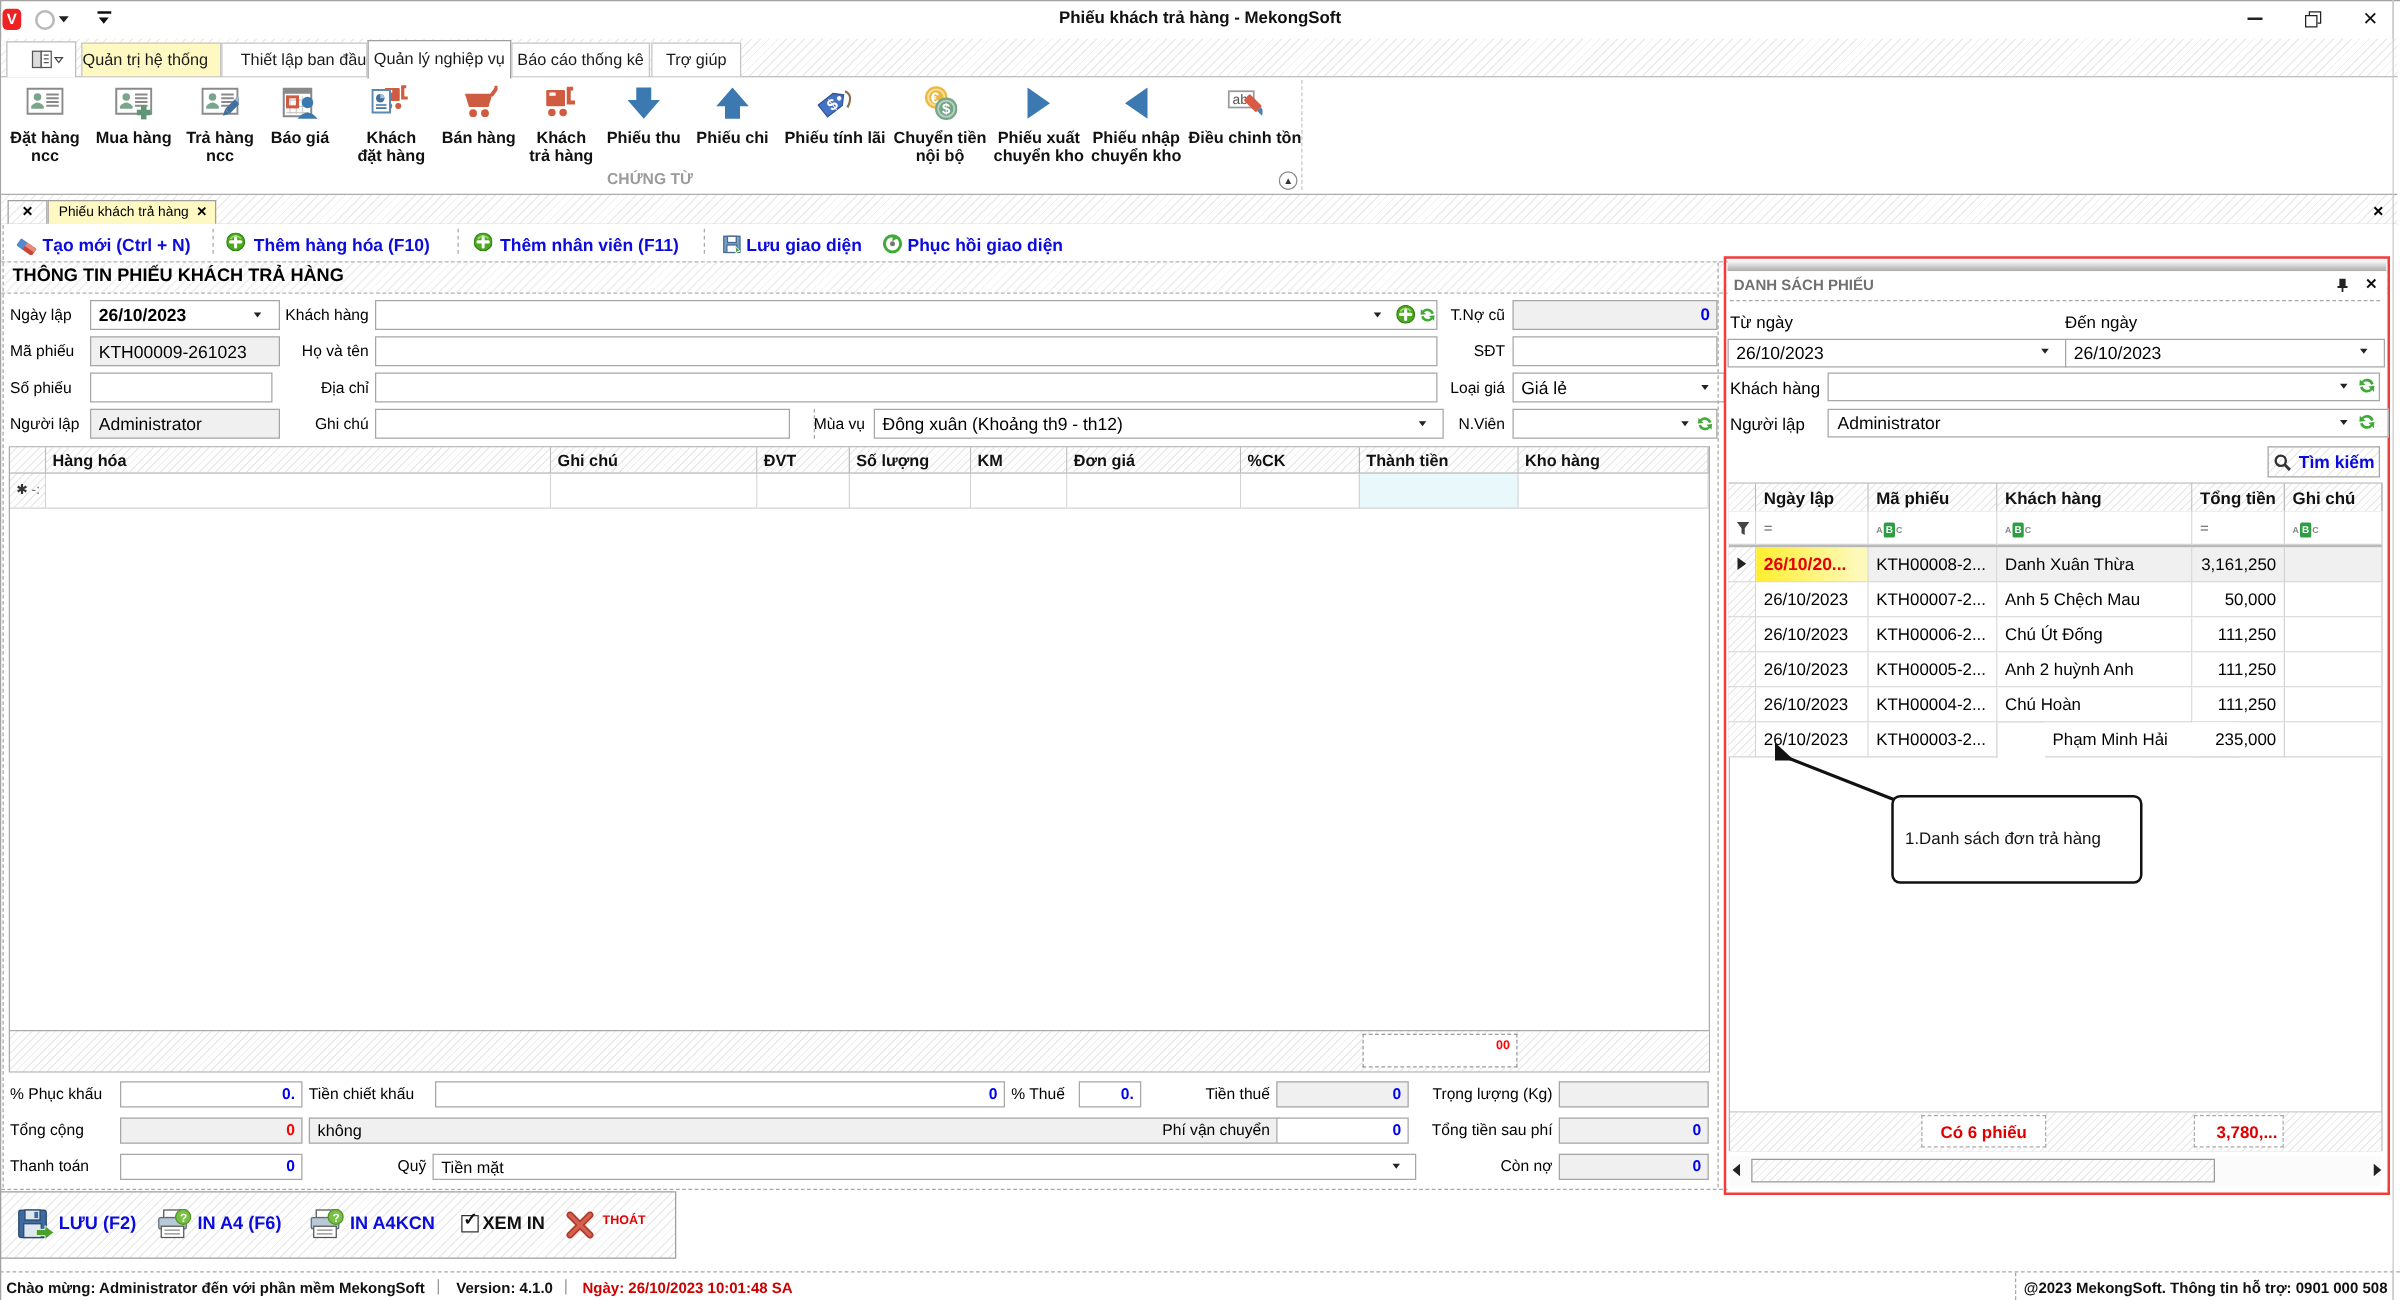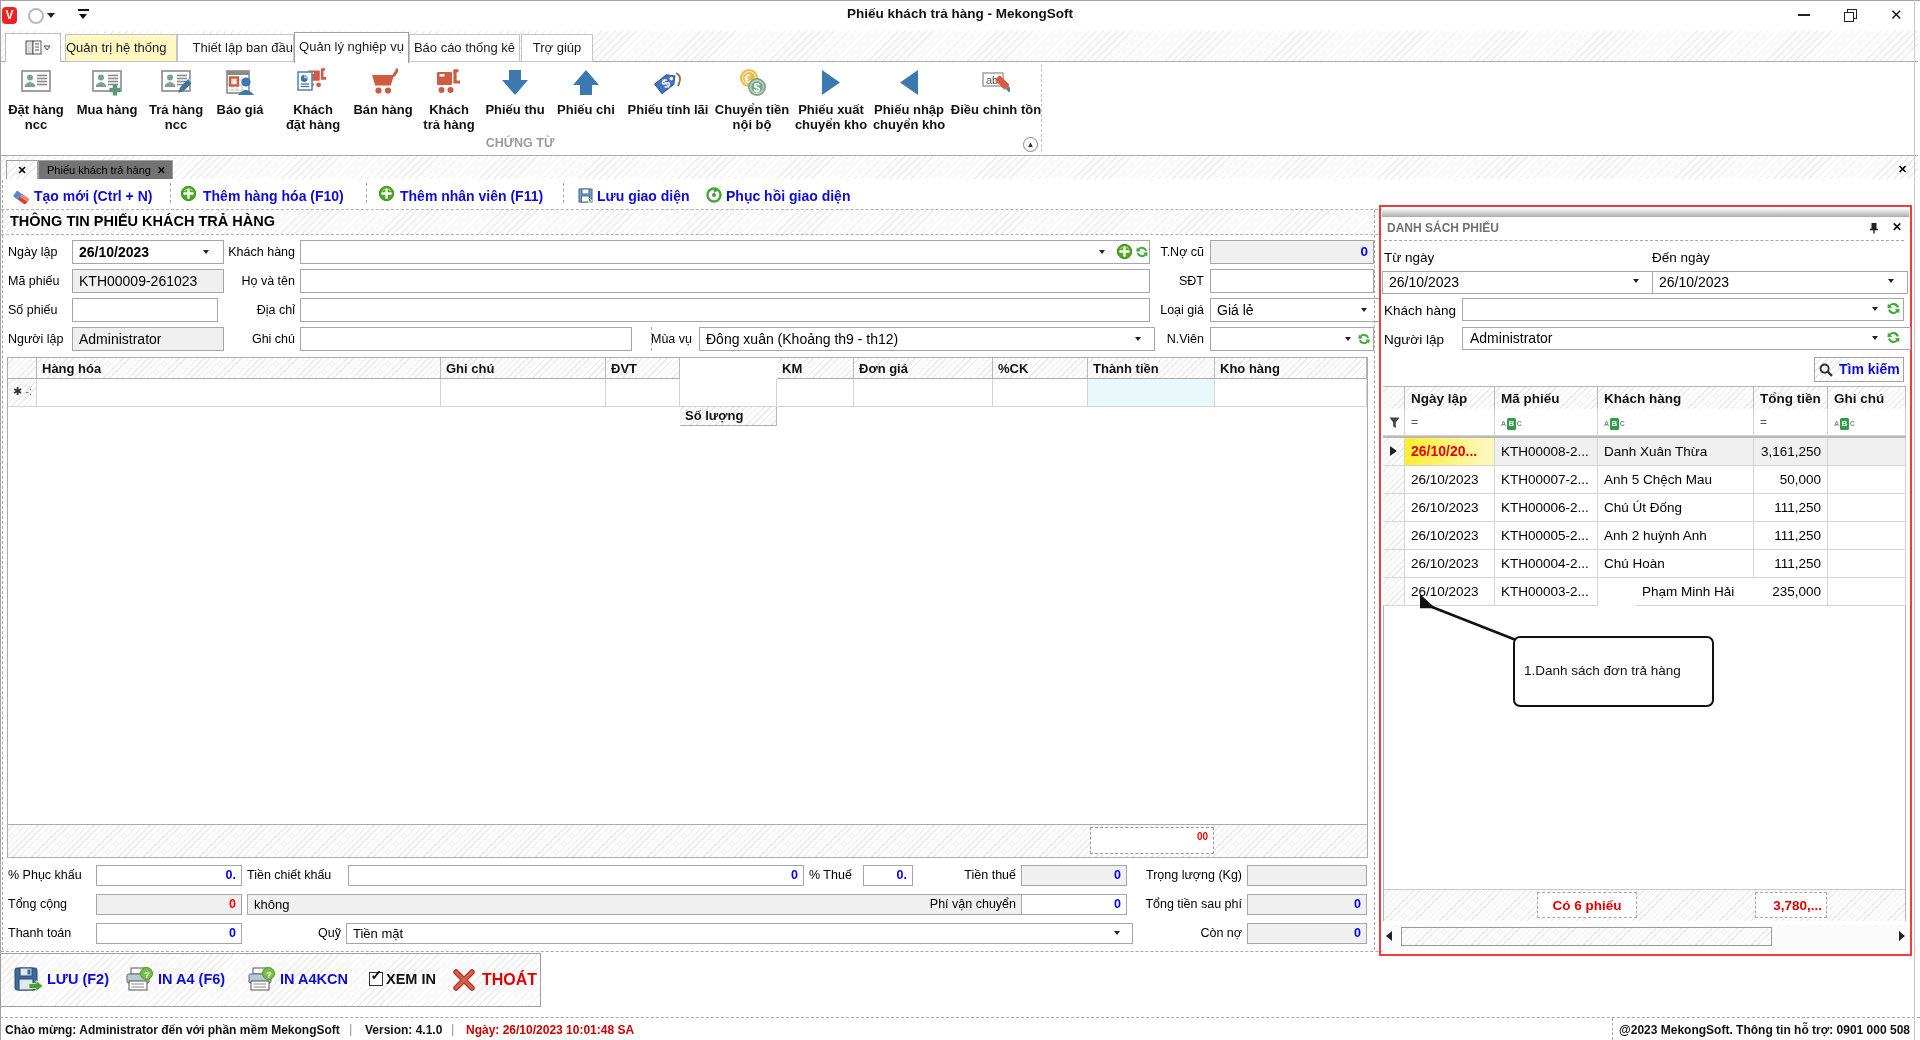--- a/index.html
+++ b/index.html
@@ -182,21 +182,21 @@
     <rect x="1" y="4" width="20" height="13" fill="#fff" stroke="#9a9a9a" stroke-width="1.4"></rect>
     <text x="4" y="14.5" font-size="11" fill="#555" font-family="Liberation Sans">ab</text>
     <g transform="rotate(-45 22 16)">
       <rect x="19" y="6" width="7" height="14" rx="1" fill="#d85c44"></rect>
       <rect x="20.5" y="20" width="4" height="5" fill="#4f7fb5"></rect>
     </g>
   </svg>
 <div class="ab" style="left:936px;top:103px;width:120px;text-align:center;font-size:13px;font-weight:bold;color:#111;line-height:14.5px;">Điều chinh tồn<br></div>
 <div class="ab hatch" style="left:1px;top:156px;width:1917px;height:23px;border-bottom:1px solid #a5a5a5;"></div>
 <div class="ab hatch" style="left:6px;top:160px;width:30px;height:18px;border:1px solid #9f9f9f;text-align:center;font-weight:bold;font-size:11px;line-height:18px;">✕</div>
-<div class="ab" style="left:38px;top:160px;width:135px;height:19px;background:#737373;border:1px solid #9f9f9f;border-bottom:none;z-index:2;font-size:11px;text-align:left;line-height:18px;padding-left:8px;box-sizing:border-box;white-space:nowrap;">Phiếu khách trả hàng<b style="margin-left:6px;font-size:10.5px;">✕</b></div>
+<div class="ab" style="left:38px;top:160px;width:135px;height:19px;background:#fef9c3;border:1px solid #9f9f9f;border-bottom:none;z-index:2;font-size:11px;text-align:left;line-height:18px;padding-left:8px;box-sizing:border-box;white-space:nowrap;">Phiếu khách trả hàng<b style="margin-left:6px;font-size:10.5px;">✕</b></div>
 <div class="ab" style="left:1898px;top:163px;font-size:11px;font-weight:bold;">✕</div>
 <div class="ab" style="left:1px;top:179px;width:1917px;height:28px;background:#fff;"></div>
 <svg class="ab" style="left:13px;top:189px;" width="17" height="15" viewBox="0 0 17 15">
     <g transform="rotate(35 8 8)">
       <rect x="1" y="5" width="7" height="7" rx="1" fill="#5588cc"></rect>
       <rect x="7" y="5" width="9" height="7" rx="1" fill="#cc4433"></rect>
       <rect x="7" y="5" width="9" height="3.5" fill="#e8897c"></rect>
     </g>
   </svg>
 <div class="ab blue" style="left:34px;top:188px;font-size:14px;">Tạo mới (Ctrl + N)</div>
@@ -278,21 +278,21 @@
 <div class="arr" style="left:1345px;top:337px;border-top-width:4.5px;border-left-width:3.8px;border-right-width:3.8px;"></div>
 <svg class="ab" style="left:1357px;top:332px;" width="14" height="14" viewBox="0 0 16 16">
     <path d="M13.8 6.6 A6 6 0 0 0 3.4 4.2 L2 2.6 L1.6 7.8 L6.8 7.2 L4.9 5.6 A4 4 0 0 1 11.6 7.2 z" fill="#3faa35"></path>
     <path d="M2.2 9.4 A6 6 0 0 0 12.6 11.8 L14 13.4 L14.4 8.2 L9.2 8.8 L11.1 10.4 A4 4 0 0 1 4.4 8.8 z" fill="#3faa35"></path>
   </svg>
 <div class="ab" style="left:7px;top:357px;width:1361px;height:501px;border:1px solid #ababab;background:#fff;box-sizing:border-box;"></div>
 <div class="ghead hatch2" style="left:8px;top:358px;width:29px;height:21px;line-height:21px;padding-left:5px;"></div>
 <div class="ghead hatch2" style="left:37px;top:358px;width:404px;height:21px;line-height:21px;padding-left:5px;">Hàng hóa</div>
 <div class="ghead hatch2" style="left:441px;top:358px;width:165px;height:21px;line-height:21px;padding-left:5px;">Ghi chú</div>
 <div class="ghead hatch2" style="left:606px;top:358px;width:74px;height:21px;line-height:21px;padding-left:5px;">ĐVT</div>
-<div class="ghead hatch2" style="left:680px;top:358px;width:97px;height:21px;line-height:21px;padding-left:5px;margin-top:47px;">Số lượng</div>
+<div class="ghead hatch2" style="left:680px;top:358px;width:97px;height:21px;line-height:21px;padding-left:5px;">Số lượng</div>
 <div class="ghead hatch2" style="left:777px;top:358px;width:77px;height:21px;line-height:21px;padding-left:5px;">KM</div>
 <div class="ghead hatch2" style="left:854px;top:358px;width:139px;height:21px;line-height:21px;padding-left:5px;">Đơn giá</div>
 <div class="ghead hatch2" style="left:993px;top:358px;width:95px;height:21px;line-height:21px;padding-left:5px;">%CK</div>
 <div class="ghead hatch2" style="left:1088px;top:358px;width:127px;height:21px;line-height:21px;padding-left:5px;">Thành tiền</div>
 <div class="ghead hatch2" style="left:1215px;top:358px;width:152px;height:21px;line-height:21px;padding-left:5px;">Kho hàng</div>
 <div class="gcell hatch2" style="left:8px;top:379px;width:29px;height:28px;"></div>
 <div class="gcell" style="left:37px;top:379px;width:404px;height:28px;background:#fff;"></div>
 <div class="gcell" style="left:441px;top:379px;width:165px;height:28px;background:#fff;"></div>
 <div class="gcell" style="left:606px;top:379px;width:74px;height:28px;background:#fff;"></div>
 <div class="gcell" style="left:680px;top:379px;width:97px;height:28px;background:#fff;"></div>
@@ -383,21 +383,21 @@
 <div class="ab" style="left:370.5px;top:967px;font-size:14px;font-weight:bold;color:#111;">✓</div>
 <div class="ab" style="left:386px;top:971px;font-size:14.5px;font-weight:bold;color:#111;">XEM IN</div>
 <svg class="ab" style="left:452px;top:969px;" width="24" height="22" viewBox="0 0 24 22">
     <g stroke="#b03a2a" stroke-width="5.5" stroke-linecap="round">
       <path d="M4 3 L20 19 M20 3 L4 19"></path>
     </g>
     <g stroke="#d4604e" stroke-width="3" stroke-linecap="round">
       <path d="M4 3 L20 19 M20 3 L4 19"></path>
     </g>
   </svg>
-<div class="ab" style="left:482px;top:971px;font-size:16px;font-weight:bold;color:#e00000;">THOÁT</div>
+<div class="ab" style="left:482px;top:971px;font-size:10px;font-weight:bold;color:#e00000;">THOÁT</div>
 <div class="dash-h" style="left:0px;top:1017px;width:1920px;"></div>
 <div class="ab" style="left:5px;top:1023px;font-size:12px;font-weight:bold;color:#111;">Chào mừng: Administrator đến với phần mềm MekongSoft</div>
 <div class="ab" style="left:349px;top:1021px;font-size:13px;color:#999;">|</div>
 <div class="ab" style="left:365px;top:1023px;font-size:12px;font-weight:bold;color:#111;">Version: 4.1.0</div>
 <div class="ab" style="left:451px;top:1021px;font-size:13px;color:#999;">|</div>
 <div class="ab" style="left:466px;top:1023px;font-size:12px;font-weight:bold;color:#cc0000;">Ngày: 26/10/2023 10:01:48 SA</div>
 <div class="dash-v" style="left:1612px;top:1018px;height:22px;"></div>
 <div class="ab" style="left:1612px;top:1023px;width:298px;text-align:right;font-size:12px;font-weight:bold;color:#111;white-space:nowrap;">@2023 MekongSoft. Thông tin hỗ trợ: 0901 000 508</div>
 <div class="ab" style="left:1379px;top:205px;width:533px;height:751px;border:2.5px solid #f23c3c;box-sizing:border-box;"></div>
 <div class="ab" style="left:1382px;top:208px;width:527px;height:9px;background:linear-gradient(#ffffff,#ababab);"></div>

